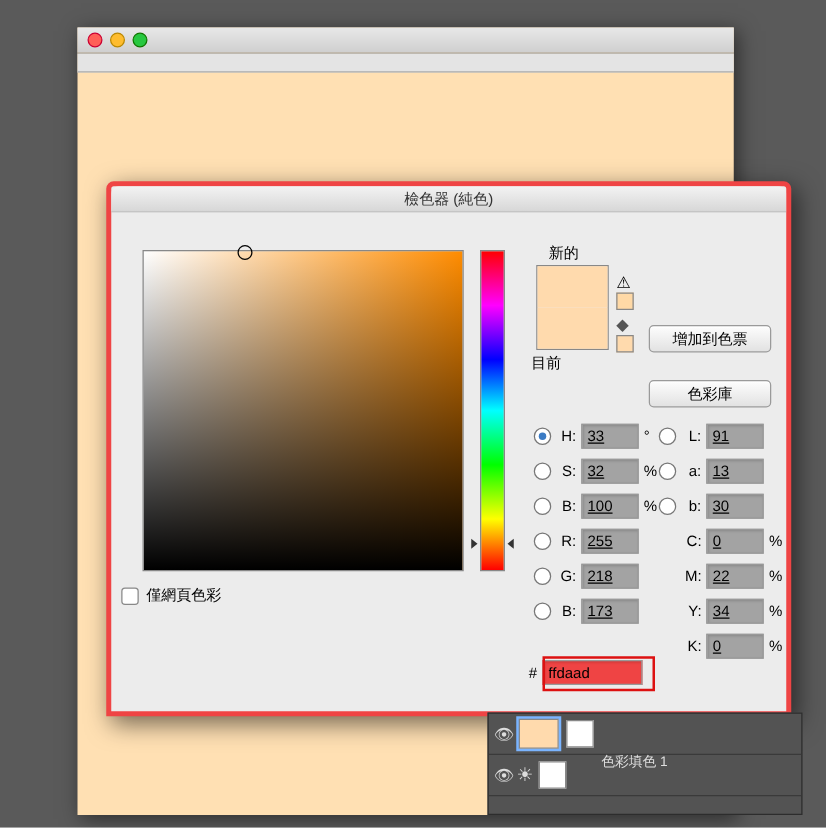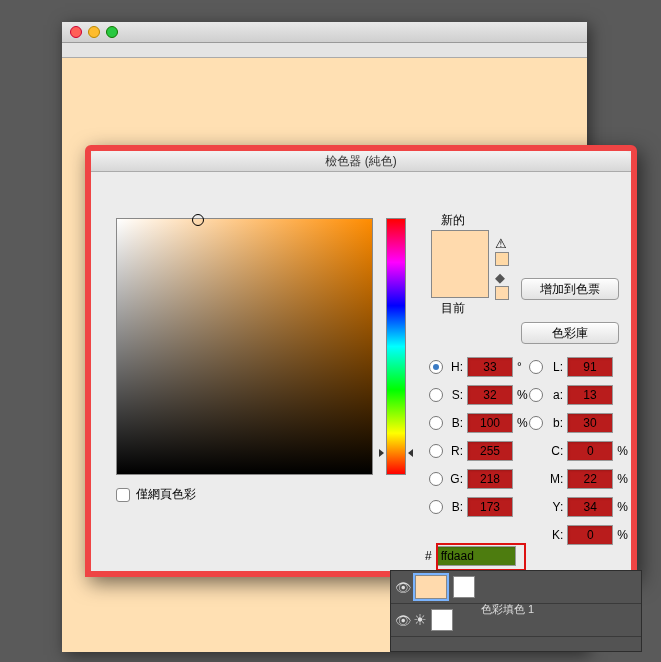--- a/index.html
+++ b/index.html
@@ -43,35 +43,35 @@
   .doc-ruler { height:14px; background:#e4e4e4; border-bottom:1px solid #aaa; }
   
   
   .picker {
     position:absolute;
     left:85px;
     top:145px;
     width:540px;
     height:420px;
     background:#ececec;
-    border:6px solid #ef4444;
+    border:4px solid #ef4444;
     border-radius:6px 6px 0 0;
     box-shadow:4px 6px 20px rgba(0,0,0,0.55);
   }
   .picker-titlebar {
     height:20px;
     background:linear-gradient(#f3f3f3,#d7d7d7);
     border-bottom:1px solid #aaa;
     text-align:center;
     line-height:20px;
     font-size:12px;
     color:#333;
     border-radius:6px 6px 0 0;
   }
-  .picker-body { position:relative; padding:10px 14px; height:calc(100% - 20px); box-sizing:border-box;margin-top:16px;}
+  .picker-body { position:relative; padding:10px 14px; height:calc(100% - 20px); box-sizing:border-box;}
   
   .sat-field {
     position:absolute;
     left:25px; top:30px;
     width:255px; height:255px;
     background:
       linear-gradient(to top, #000, rgba(0,0,0,0)),
       linear-gradient(to right, #fff, #ff8c00);
     border:1px solid #888;
   }
@@ -91,21 +91,21 @@
   
   .preview-box {
     position:absolute;
     left:340px; top:42px;
     width:56px; height:66px;
     border:1px solid #888;
   }
   .preview-new { height:50%; background:#ffdaad; }
   .preview-old { height:50%; background:#ffdaad; }
   .lbl-new { position:absolute; left:350px; top:24px; font-size:12px; }
-  .lbl-old { position:absolute; left:350px; top:112px; font-size:12px;font-family:Liberation Mono, monospace; }
+  .lbl-old { position:absolute; left:336px; top:112px; font-size:12px;font-family:Liberation Mono, monospace; }
   .warn-icon { position:absolute; left:404px; top:48px; font-size:13px; }
   .warn-sw   { position:absolute; left:404px; top:64px; width:12px; height:12px; background:#ffd9a6; border:1px solid #888;}
   .cube-icon { position:absolute; left:404px; top:82px; font-size:13px; color:#555;}
   .cube-sw   { position:absolute; left:404px; top:98px; width:12px; height:12px; background:#ffdaad; border:1px solid #888;}
   
   .btn {
     position:absolute;
     width:96px; height:20px;
     background:linear-gradient(#fdfdfd,#e2e2e2);
     border:1px solid #9a9a9a;
@@ -122,29 +122,29 @@
   .btn-lib    { left:430px; top:134px; }
   
   .fields { position:absolute; left:338px; top:165px; width:200px; }
   .row { display:flex; align-items:center; height:28px; }
   .col-l { width:100px; display:flex; align-items:center; }
   .col-r { width:100px; display:flex; align-items:center; }
   .radio { width:12px; height:12px; border:1px solid #777; border-radius:50%; margin-right:4px; display:inline-flex; align-items:center; justify-content:center; background:#fff;}
   .radio.sel::after{content:"";width:6px;height:6px;border-radius:50%;background:#3b7bc4;}
   .flab { width:16px; text-align:right; margin-right:4px; }
   .flab2 { width:18px; text-align:right; margin-right:4px; }
-  .numin { width:36px; height:18px; border:1px solid #999; background:#b91c1c; text-align:center; padding:0 4px; font-size:12px; box-shadow:inset 1px 1px 2px rgba(0,0,0,0.15);}
+  .numin { width:36px; height:18px; border:1px solid #999; background:#a3a3a3; text-align:left; padding:0 4px; font-size:12px; box-shadow:inset 1px 1px 2px rgba(0,0,0,0.15);text-decoration:underline;}
   .unit { margin-left:4px; width:12px;}
   
   .hex-row { position:absolute; left:334px; top:358px; display:flex; align-items:center;}
   .hex-hash { margin-right:4px; }
-  .hex-input { width:70px; height:18px; border:1px solid #999; background:#4d7c0f; padding:0 4px; font-size:12px; box-shadow:inset 1px 1px 2px rgba(0,0,0,0.15);}
+  .hex-input { width:70px; height:18px; border:1px solid #999; background:#ef4444; padding:0 4px; font-size:12px; box-shadow:inset 1px 1px 2px rgba(0,0,0,0.15);}
   .hex-hl { position:absolute; left:345px; top:355px; width:86px; height:24px; border:2px solid #d11; pointer-events:none; }
   
-  .webonly { position:absolute; left:25px; top:298px; display:flex; align-items:center; font-size:12px;text-align:center;}
+  .webonly { position:absolute; left:8px; top:298px; display:flex; align-items:center; font-size:12px;text-align:center;}
   .chk { width:12px; height:12px; border:1px solid #888; background:#fff; border-radius:3px; margin-right:6px;}
   
   
   .layers {
     position:absolute;
     left:390px; top:570px;
     width:250px; height:80px;
     background:#535353;
     color:#ddd;
     font-size:11px;

